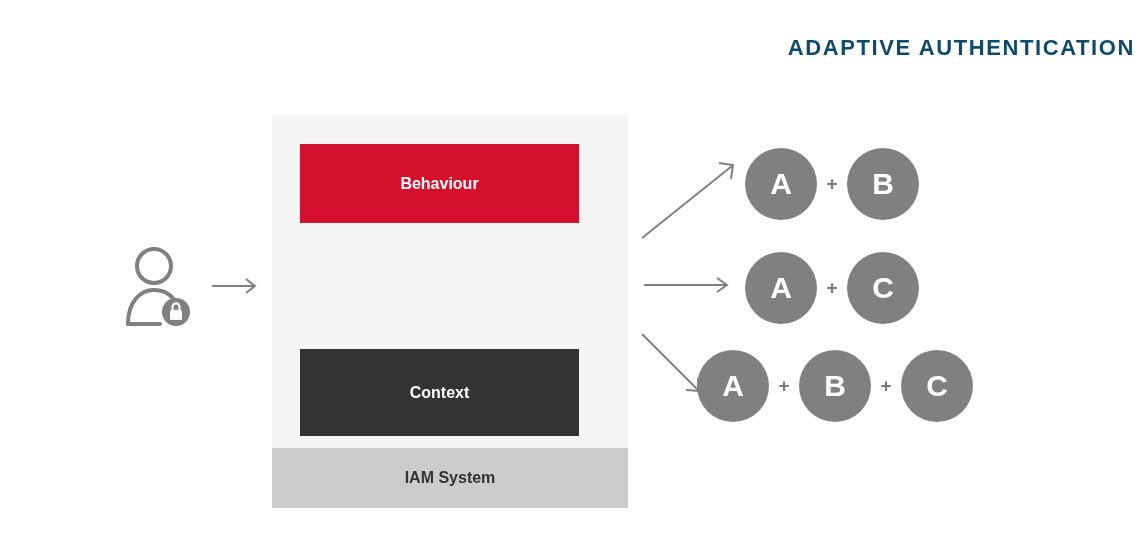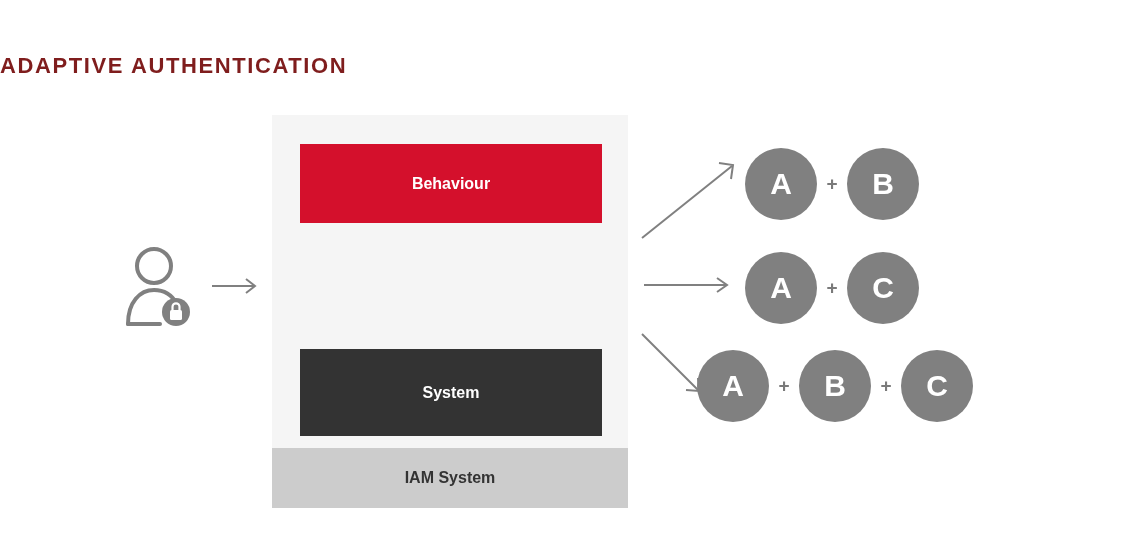--- a/index.html
+++ b/index.html
@@ -11,28 +11,28 @@
     width: 1135px;
     height: 538px;
     position: relative;
     font-family: "Liberation Sans", sans-serif;
     overflow: hidden;
   }
 
   
   #page-title {
     position: absolute;
-    top: 53px;
+    top: 35px;
     left: 0;
     width: 1135px;
-    text-align: left;
+    text-align: right;
     font-size: 22px;
     font-weight: bold;
     letter-spacing: 1.6px;
-    color: #7f1d1d;
+    color: #0c4a6e;
   }
 
   
   #actor-group {
     position: absolute;
     left: 126px;
     top: 246px;
     width: 140px;
     height: 86px;
   }
@@ -52,21 +52,21 @@
     position: absolute;
     left: 272px;
     top: 115px;
     width: 356px;
     height: 333px;
     background: #f5f5f5;
   }
   .layer-row {
     position: absolute;
     left: 28px;
-    width: 302px;
+    width: 279px;
     display: flex;
     align-items: center;
     justify-content: center;
     color: #ffffff;
     font-size: 16px;
     font-weight: bold;
   }
   #layer-behaviour { top: 29px;  height: 79px; background: #d4102c; }
   #layer-environment { top: 133px; height: 86px; background: #565656; }
   #layer-context { top: 234px; height: 87px; background: #333333; }
@@ -152,21 +152,21 @@
       <polyline points="34,3 43,10 34,17" stroke="#808080" stroke-width="2" fill="none"></polyline>
     </svg>
   </span>
 </div>
 
 <div id="stack-panel">
   <div class="layer-row" id="layer-behaviour">
     <span>Behaviour</span>
   </div>
   <div class="layer-row" id="layer-context">
-    <span>System</span>
+    <span>Context</span>
   </div>
 </div>
 
 <div id="iam-bar">
   <span>IAM System</span>
 </div>
 
 <div id="outcomes">
 
   <span class="flow-arrow" id="flow-arrow-0">

